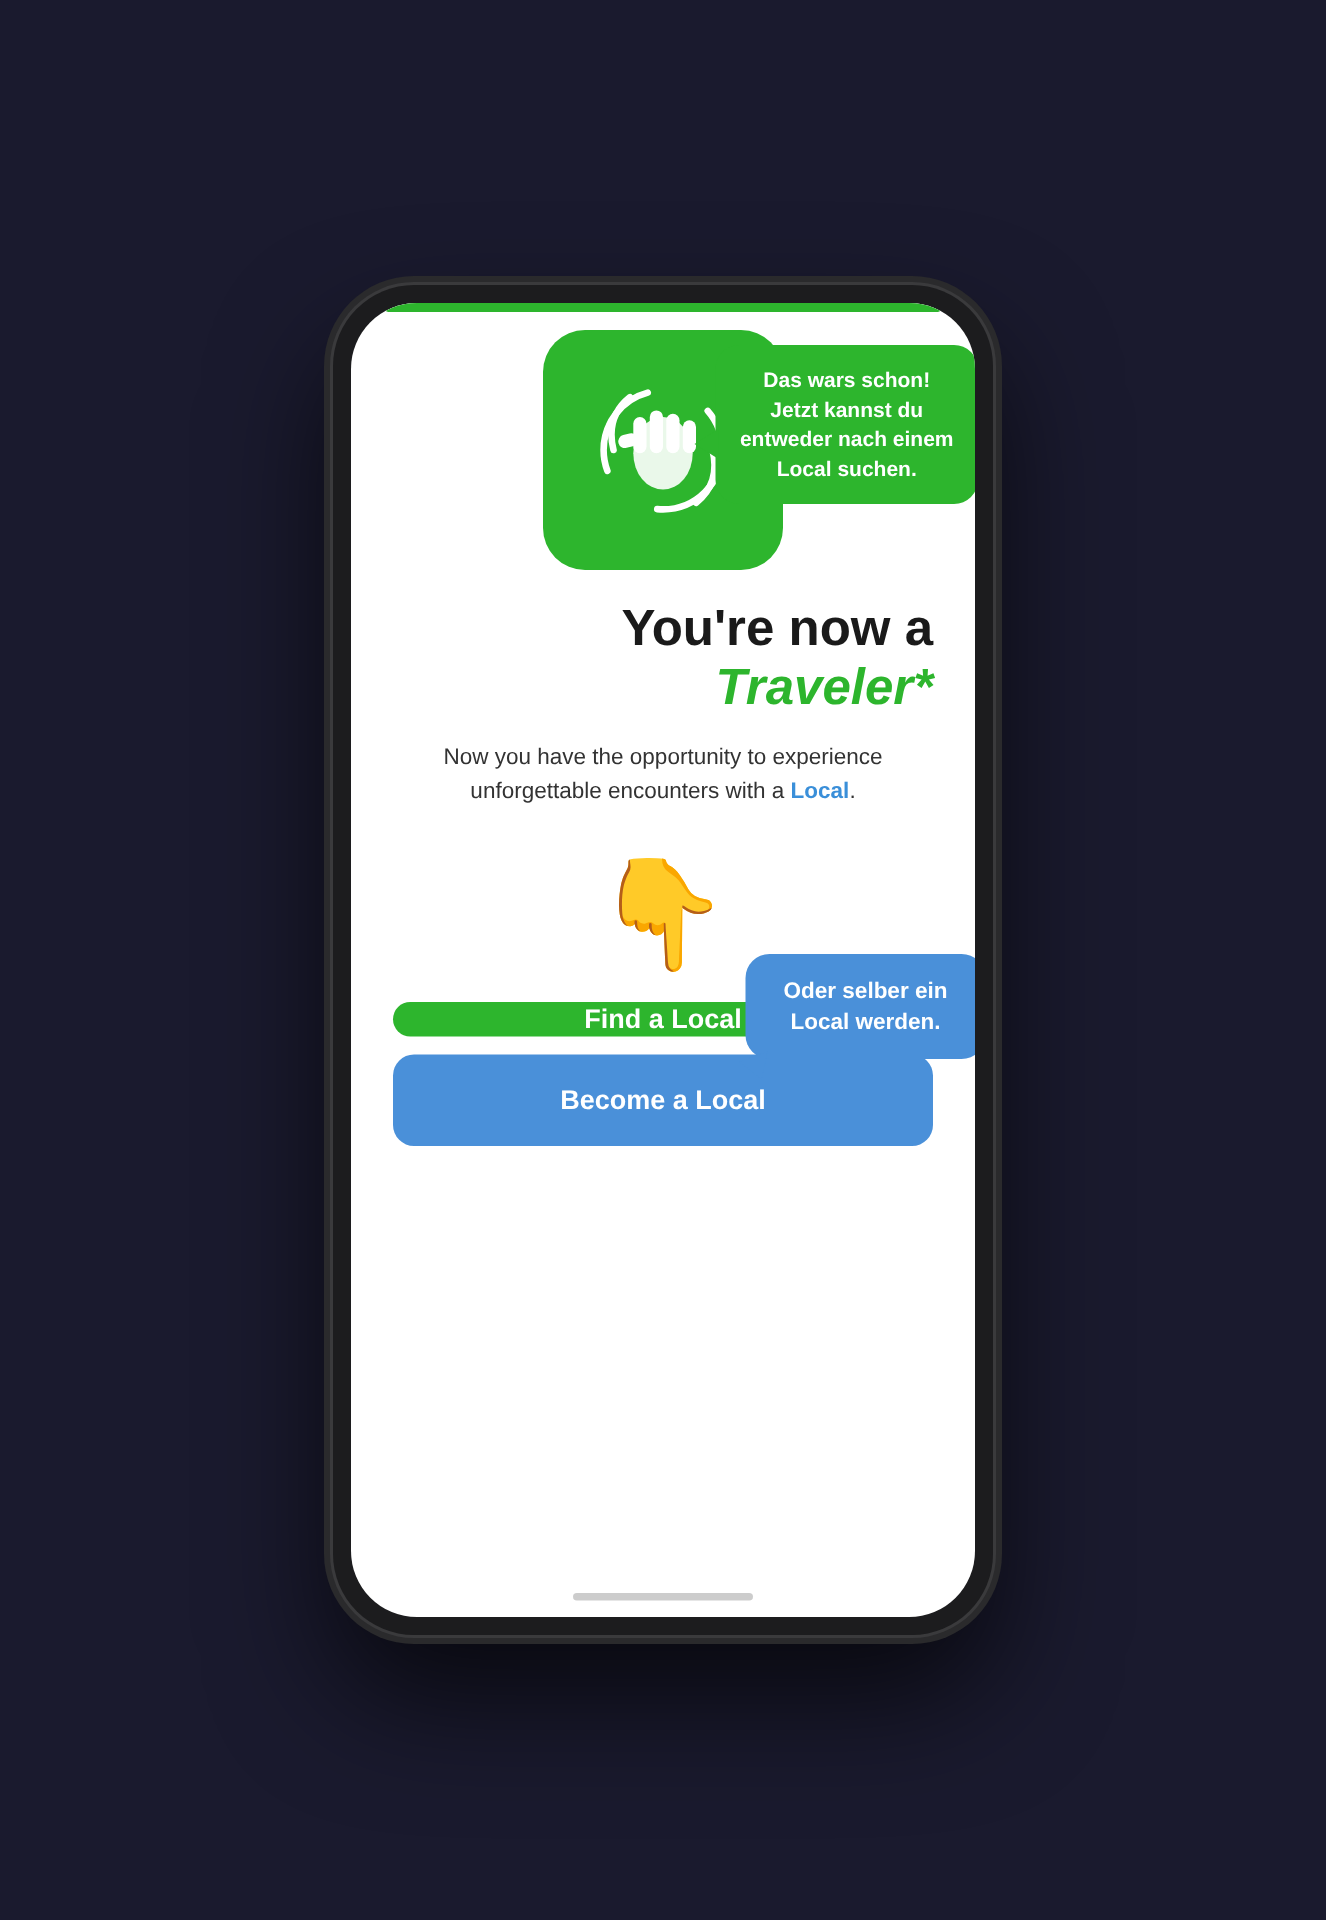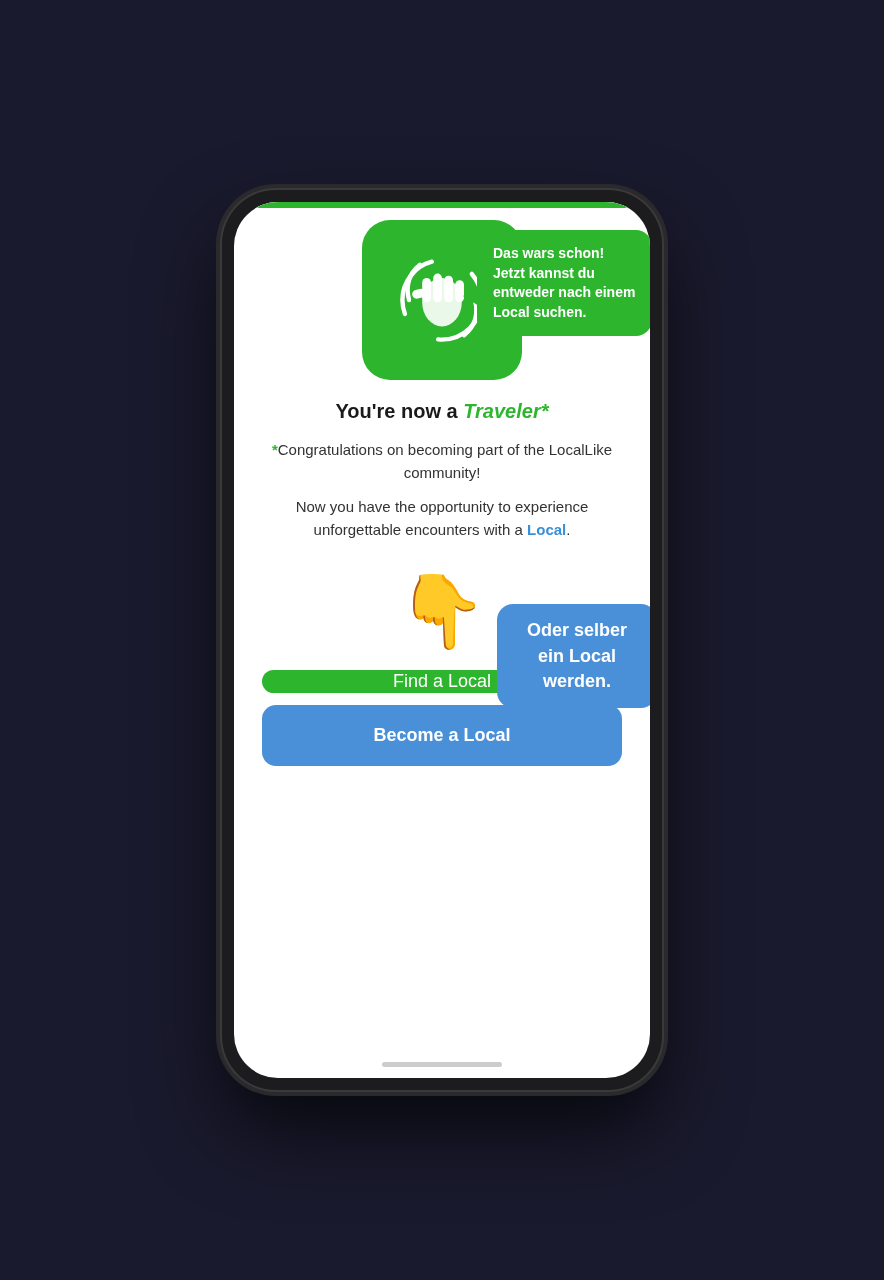--- a/index.html
+++ b/index.html
@@ -128,38 +128,39 @@
       position: absolute;
       right: -30px;
       top: 10px;
       width: 175px;
       background: #2db52d;
       border-radius: 16px;
       padding: 14px 16px;
       color: #fff;
       font-size: 14px;
       font-weight: 700;
+      text-align: center;
       line-height: 1.4;
     }
 
     .speech-bubble-green::before {
       content: '';
       position: absolute;
       left: -14px;
       bottom: 30px;
       width: 0;
       height: 0;
       border-top: 10px solid transparent;
       border-bottom: 10px solid transparent;
       border-right: 16px solid #2db52d;
     }
 
     
     .heading {
-      font-size: 20px;
+      font-size: 34px;
       font-weight: 800;
       color: #1a1a1a;
       text-align: right;
       margin-bottom: 16px;
     }
 
     .heading .traveler {
       color: #2db52d;
       font-style: italic;
     }
@@ -208,21 +209,21 @@
     }
 
     .btn-find-local {
       width: 100%;
       padding: 1px;
       background: #2db52d;
       border: none;
       border-radius: 14px;
       color: #fff;
       font-size: 18px;
-      font-weight: 400;
+      font-weight: 700;
       cursor: pointer;
       margin-bottom: 12px;
     }
 
     .btn-become-local {
       width: 100%;
       padding: 20px;
       background: #4a90d9;
       border: none;
       border-radius: 14px;
@@ -235,21 +236,21 @@
     
     .speech-bubble-blue {
       position: absolute;
       right: -35px;
       bottom: 58px;
       width: 160px;
       background: #4a90d9;
       border-radius: 16px;
       padding: 14px 16px;
       color: #fff;
-      font-size: 18px;
+      font-size: 15px;
       font-weight: 700;
       text-align: center;
       line-height: 1.4;
     }
 
     .speech-bubble-blue::before {
       content: '';
       position: absolute;
       left: -2px;
       bottom: -14px;
@@ -328,23 +329,20 @@
 
         <div class="speech-bubble-green">
           <span>Das wars schon! Jetzt kannst du entweder nach einem Local suchen.</span>
         </div>
       </div>
 
       <div class="heading">
         <span>You're now a </span><span class="traveler">Traveler*</span>
       </div>
 
-      <p class="subtitle">
-        <span class="asterisk">*</span><span>Congratulations on becoming part of the LocalLike community!</span>
-      </p>
 
       <p class="description">
         <span>Now you have the opportunity to experience unforgettable encounters with a </span><a href="#" class="local-link">Local</a><span>.</span>
       </p>
 
       <span class="pointing-hand">👇</span>
 
       <div class="buttons-area">
         <button class="btn-find-local">Find a Local</button>
 

